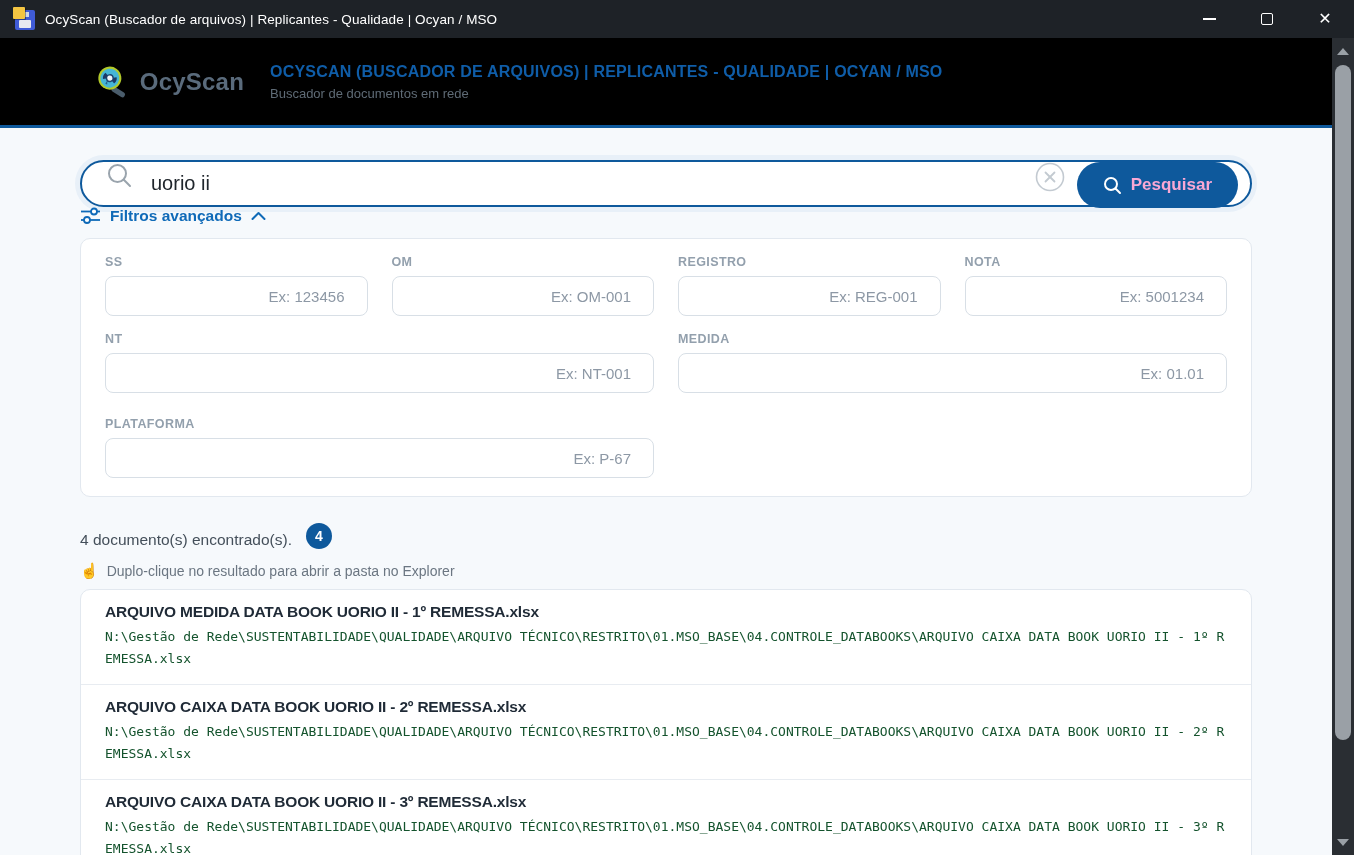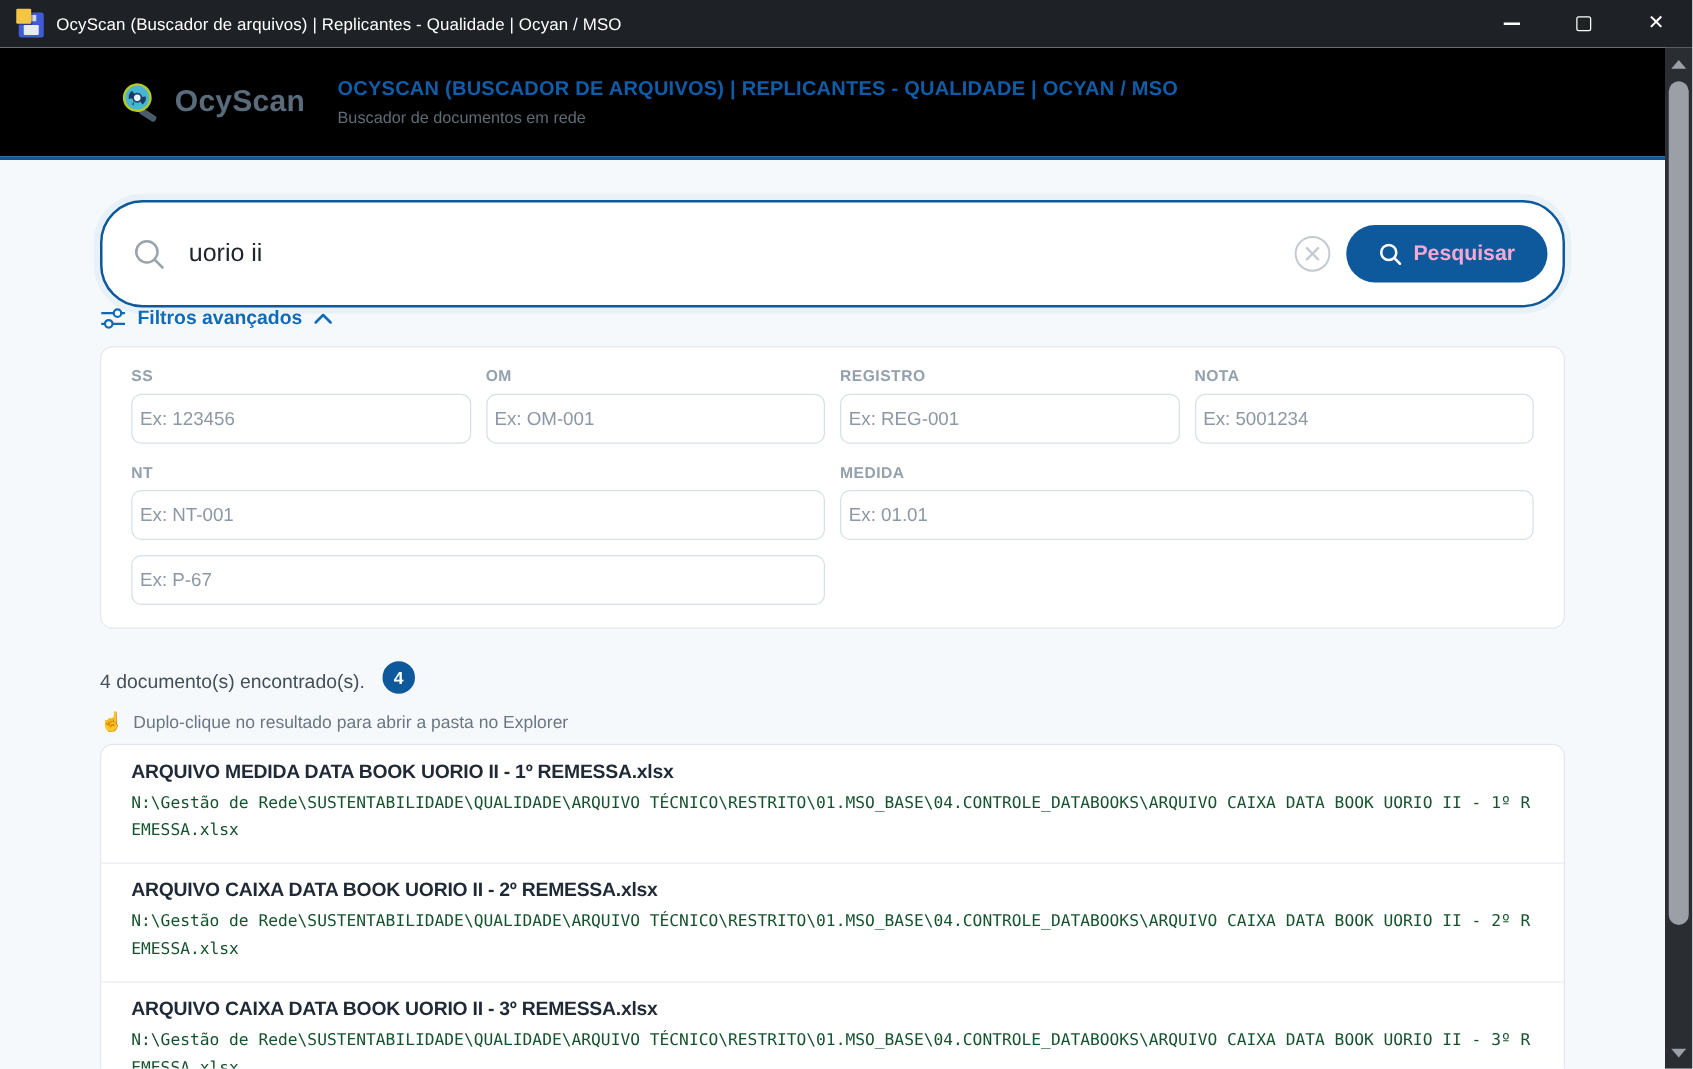--- a/index.html
+++ b/index.html
@@ -38,40 +38,40 @@
   .logo-wrap { display:flex; align-items:center; width:149px; }
   .logo-text { font-size:24px; font-weight:bold; color:#5a6b7c; margin-left:8px; letter-spacing:0.2px; }
   .header-titles { margin-left:26px; }
   .header-title { font-size:16px; font-weight:bold; color:#0f5da8; letter-spacing:0.2px; }
   .header-subtitle { font-size:13px; color:#5f6b76; margin-top:5px; }
   .blue-line { height:3px; background:#0e599c; }
 
   .content { padding:0 80px; }
 
   
-  .search-pill { margin-top:32px; height:86px; background:#fff; border:2.5px solid #0e599c; border-radius:34px;
-                 box-shadow:0 0 0 5px #e8f0f8; display:flex; align-items:center; padding:0 12px 0 24px; }
+  .search-pill { margin-top:32px; height:47px; background:#fff; border:2.5px solid #0e599c; border-radius:34px;
+                 box-shadow:0 0 0 5px #e8f0f8; display:flex; padding:0 12px 0 24px; }
   .search-pill .mag { flex:0 0 auto; }
   .search-input { flex:1 1 auto; border:none; outline:none; font-size:20px; color:#20262c; margin-left:18px;
                   font-family:"Liberation Sans", sans-serif; background:transparent; }
   .clear-btn { flex:0 0 auto; margin-right:12px; cursor:pointer; display:flex; }
   .search-btn { flex:0 0 auto; height:46px; padding:0 26px; background:#0e599c; color:#f9a8d4; border:none; border-radius:23px;
                 font-size:17px; font-weight:bold; display:flex; align-items:center; gap:9px; cursor:pointer;
                 font-family:"Liberation Sans", sans-serif; }
 
   
   .filters-toggle { display:flex; align-items:center; gap:9px; color:#0f6ab8; font-size:15.5px;
                     font-weight:bold; cursor:pointer; width:fit-content; }
   .filters-panel { margin-top:13px; background:#fff; border:1px solid #e2e8ef; border-radius:10px; padding:16px 24px 18px 24px; }
-  .filters-row { display:grid; gap:12px; }
+  .filters-row { display:grid; gap:24px; }
   .filters-row.row1 { grid-template-columns:repeat(4,1fr); }
   .filters-row.row2 { grid-template-columns:repeat(2,1fr); margin-top:16px; }
   .field-label { font-size:12.5px; font-weight:bold; color:#93a0ad; letter-spacing:0.4px; margin-bottom:7px; }
-  .field-input { width:100%; height:40px; border:1px solid #d8dfe6; border-radius:8px; padding:0 6px; font-size:15px;
-                 color:#a21caf; outline:none; font-family:"Liberation Sans", sans-serif; }
+  .field-input { width:100%; height:40px; border:1px solid #d8dfe6; border-radius:8px; padding:0 22px; font-size:15px;
+                 color:#a21caf; outline:none; font-family:"Liberation Sans", sans-serif;text-align:right; }
   .field-input::placeholder { color:#8d98a5; }
 
   
   .count-row { margin-top:26px; display:flex; align-items:flex-end; gap:14px; }
   .count-text { font-size:15.5px; color:#444f5a; }
   .count-badge { width:26px; height:26px; background:#0e599c; color:#fff; border-radius:50%; font-size:14px; font-weight:bold;
                  display:flex; align-items:center; justify-content:center; }
   .hint-row { margin-top:13px; display:flex; align-items:center; gap:8px; color:#6b7682; font-size:14px; }
   .hint-hand { font-size:15px; color:#6b7682; }
 
@@ -210,20 +210,21 @@
     <div class="field-label">NT</div>
     <input class="field-input" type="text" placeholder="Ex: NT-001" style="">
   </div>
 
   <div class="field">
     <div class="field-label">MEDIDA</div>
     <input class="field-input" type="text" placeholder="Ex: 01.01" style="">
   </div>
 
   <div class="field">
+    <div class="field-label">PLATAFORMA</div>
     <input class="field-input" type="text" placeholder="Ex: P-67" style="">
   </div>
 </div>
     </div>
 
     <div class="count-row">
       <span class="count-text">4 documento(s) encontrado(s).</span>
       <span class="count-badge">4</span>
     </div>
     <div class="hint-row">

